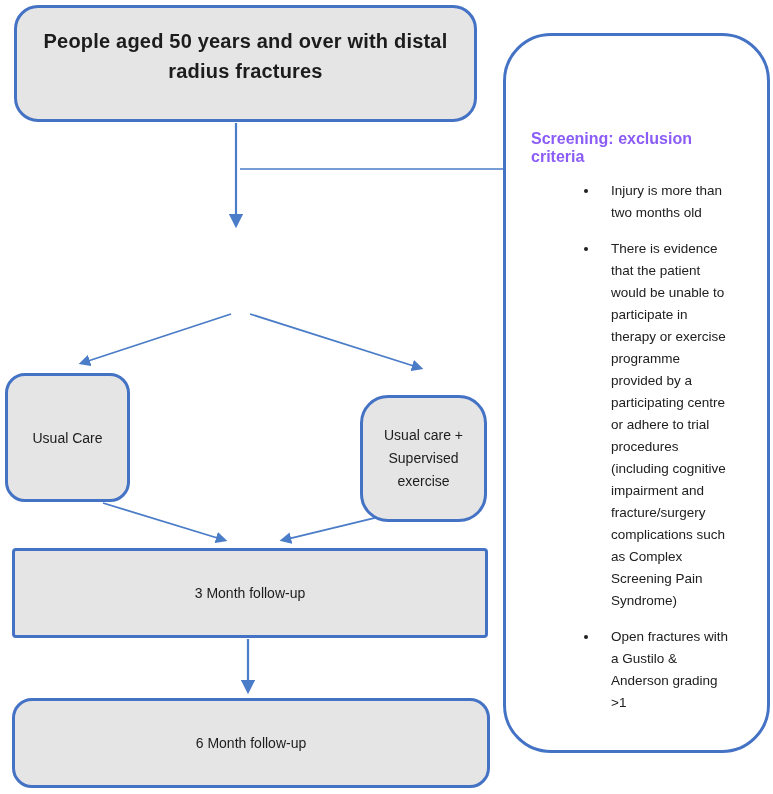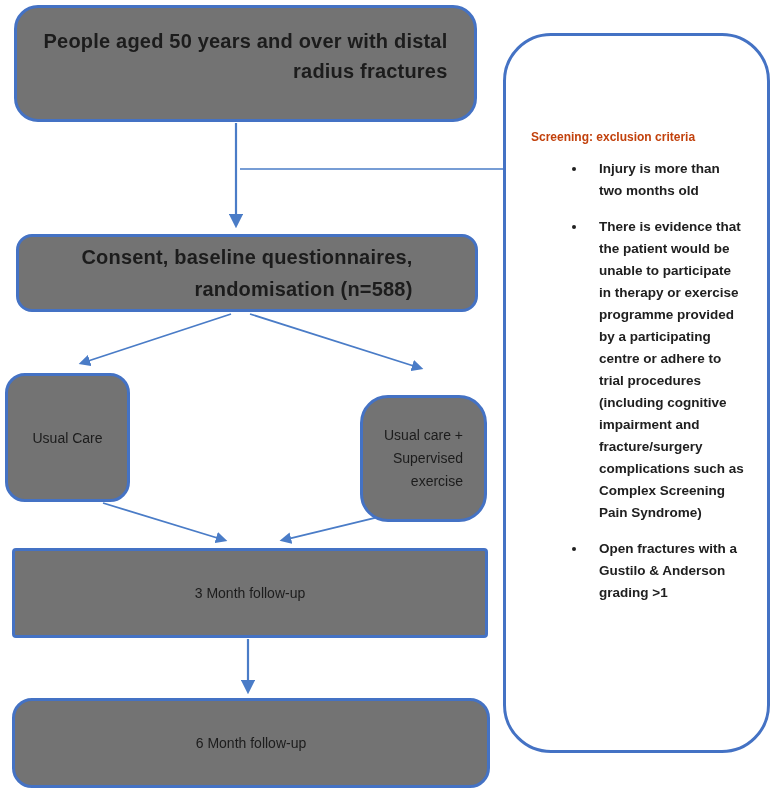--- a/index.html
+++ b/index.html
@@ -17,27 +17,27 @@
   }
   #connectors {
     position: absolute;
     left: 0; top: 0;
     width: 773px; height: 794px;
     z-index: 1;
   }
   .node {
     position: absolute;
     box-sizing: border-box;
-    background: #737373;
+    background: #e5e5e5;
     border: 3px solid #4472c4;
     z-index: 2;
     display: flex;
     align-items: center;
     justify-content: center;
-    text-align: right;
+    text-align: center;
     color: #1c1c1c;
     white-space: pre-line;
   }
   .node-population {
     left: 14px; top: 5px;
     width: 463px; height: 117px;
     border-radius: 24px;
     align-items: flex-start;
     padding-top: 18px;
     font-size: 20px;
@@ -86,30 +86,29 @@
     left: 503px; top: 33px;
     width: 267px; height: 720px;
     background: #ffffff;
     border: 3px solid #4472c4;
     border-radius: 48px;
     z-index: 2;
     padding: 94px 22px 20px 25px;
     color: #202020;
   }
   .panel-title {
-    font-size: 12px;
+    font-size: 16px;
     font-weight: bold;
     margin: 0 0 14px 0;
-    color: #c2410c;
+    color: #8b5cf6;
   }
   .panel-list {
-    margin: 0;
+    margin: 12px;
     padding: 0 0 0 56px;
     list-style: disc;
-    font-weight: bold;
   }
   .panel-list li {
     font-size: 13.5px;
     line-height: 22px;
     margin-bottom: 14px;
     padding-left: 12px;
   }
 </style>
 </head>
 <body>
@@ -134,22 +133,20 @@
     <line x1="103" y1="503" x2="224" y2="540" stroke="#4a7cc7" stroke-width="1.8" marker-end="url(#arrowhead)"></line>
 
     <line x1="420" y1="507" x2="283" y2="540" stroke="#4a7cc7" stroke-width="1.8" marker-end="url(#arrowhead)"></line>
 
     <line x1="248" y1="639" x2="248" y2="690" stroke="#4a7cc7" stroke-width="2.2" marker-end="url(#arrowhead)"></line>
   </svg>
 
   <div class="node node-population">People aged 50 years and over with distal
 radius fractures</div>
 
-  <div class="node node-consent">Consent, baseline questionnaires,
-randomisation (n=588)</div>
 
   <div class="node node-usual-care">Usual Care</div>
 
   <div class="node node-usual-exercise">Usual care +
 Supervised
 exercise</div>
 
   <div class="node node-month3">3 Month follow-up</div>
 
   <div class="node node-month6">6 Month follow-up</div>

